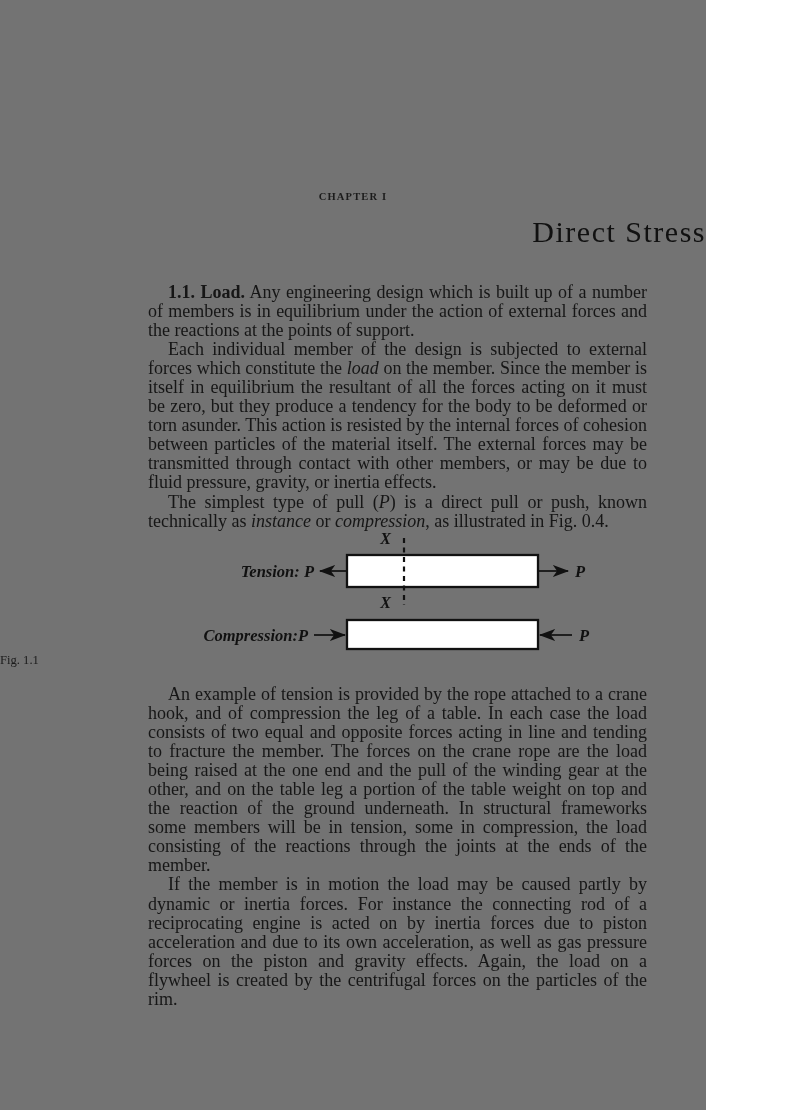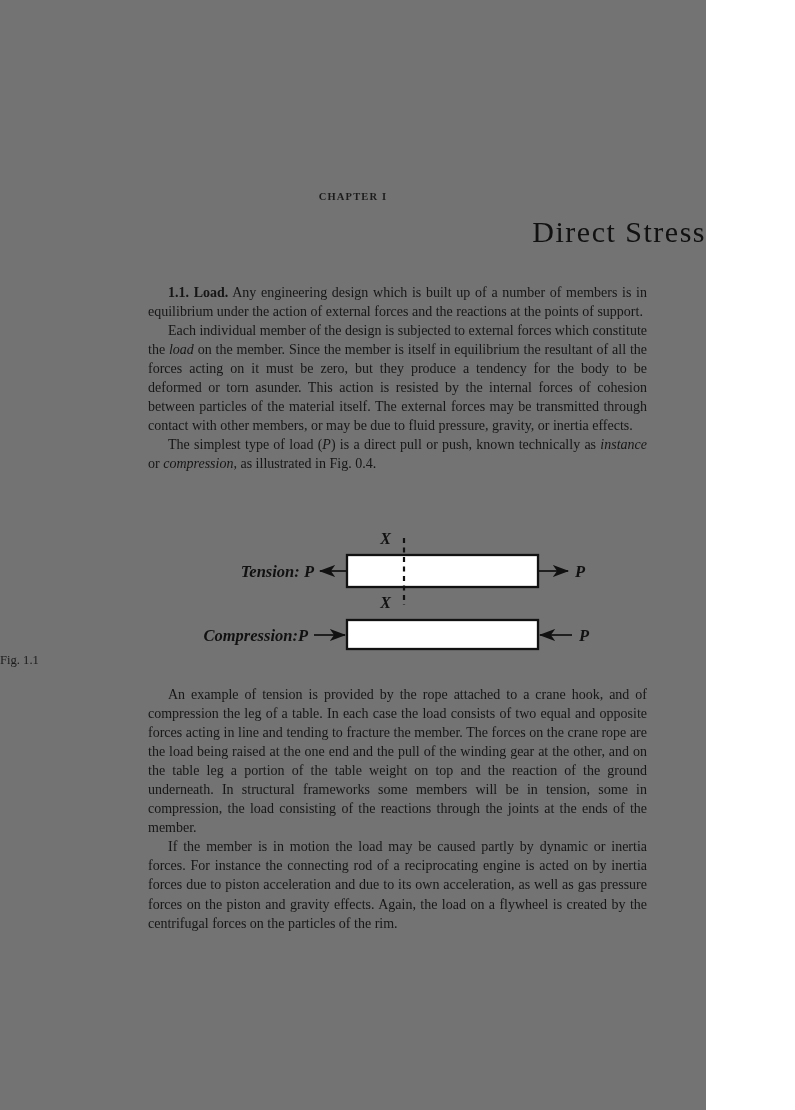--- a/index.html
+++ b/index.html
@@ -35,21 +35,21 @@
     font-size: 30px;
     font-weight: normal;
     letter-spacing: 1.5px;
     color: #111111;
   }
   
   .col {
     position: absolute;
     left: 148px;
     width: 499px;
-    font-size: 14px;
+    font-size: 18px;
     line-height: 19.05px;
     text-align: justify;
     text-justify: inter-word;
     color: #161616;
   }
   .col p {
     margin: 0;
     text-indent: 20px;
   }
   #block-top  { top: 283px; }
@@ -86,21 +86,21 @@
 <body>
 
 <div id="page">
 
   <div id="chapter-label">CHAPTER I</div>
   <div id="chapter-title">Direct Stress</div>
 
   <div class="col" id="block-top">
     <p><span class="smallnum">1.1.</span> <span class="lead">Load.</span><span> Any engineering design which is built up of a number of members is in equilibrium under the action of external forces and the reactions at the points of support.</span></p>
     <p><span>Each individual member of the design is subjected to external forces which constitute the </span><em>load</em><span> on the member. Since the member is itself in equilibrium the resultant of all the forces acting on it must be zero, but they produce a tendency for the body to be deformed or torn asunder. This action is resisted by the internal forces of cohesion between particles of the material itself. The external forces may be transmitted through contact with other members, or may be due to fluid pressure, gravity, or inertia effects.</span></p>
-    <p><span>The simplest type of load (</span><em>P</em><span>) is a direct pull or push, known technically as </span><em>instance</em><span> or </span><em>compression</em><span>, as illustrated in Fig. 0.4.</span></p>
+    <p><span>The simplest type of pull (</span><em>P</em><span>) is a direct pull or push, known technically as </span><em>instance</em><span> or </span><em>compression</em><span>, as illustrated in Fig. 0.4.</span></p>
   </div>
 
   <div id="figure">
     <svg width="499" height="148" viewBox="0 0 499 148" xmlns="http://www.w3.org/2000/svg">
       <defs>
         <marker id="ah" markerWidth="10" markerHeight="8" refX="9" refY="4" orient="auto">
           <path d="M0,0.4 L9.6,4 L0,7.6 L2.6,4 Z" fill="#111111"></path>
         </marker>
       </defs>
 

